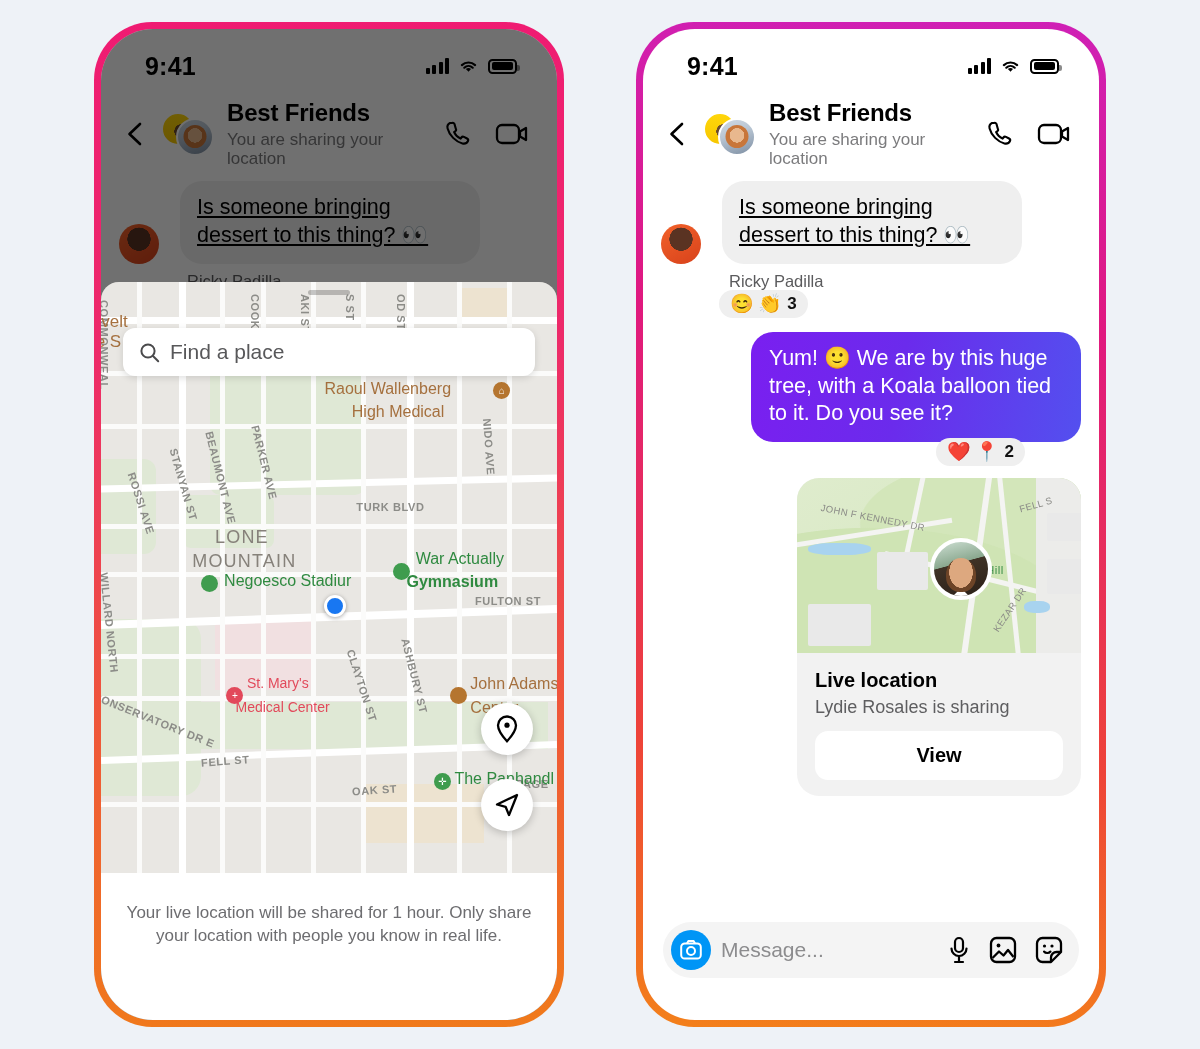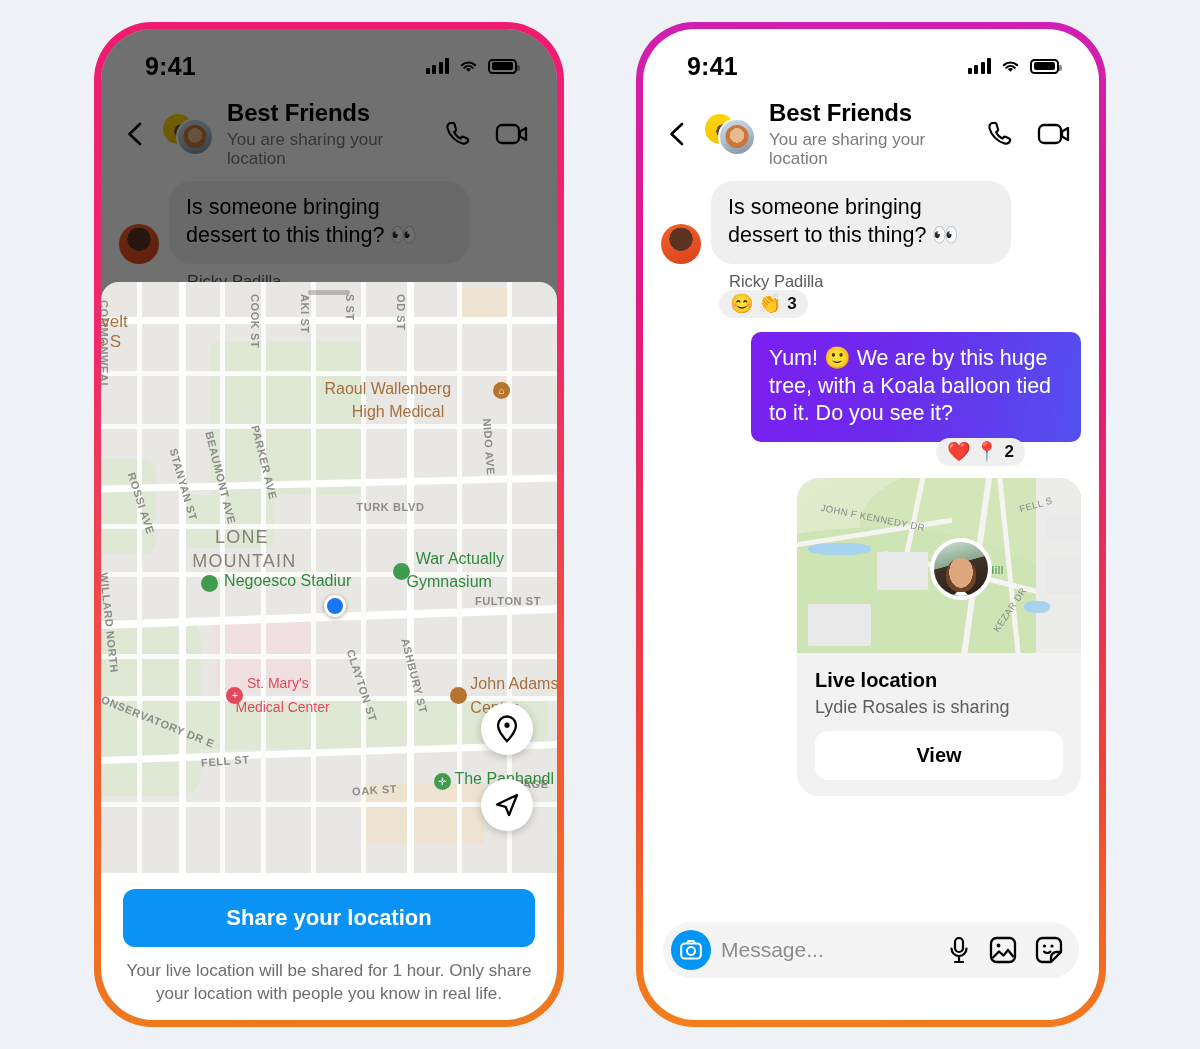--- a/index.html
+++ b/index.html
@@ -60,37 +60,37 @@
       width:23px;height:23px;border-radius:50%;
       background: radial-gradient(circle at 50% 45%, #e8b88e 0 42%, #c8763a 43% 100%);}
   .hdr-text { flex: 1; min-width: 0; line-height: 1.15; }
   .hdr-title { font-size: 24px; font-weight: bold; color: #000; letter-spacing: -.2px; }
   .hdr-sub { font-size: 17px; color: #7b7b7d; margin-top: 3px; }
   .hdr-actions { display: flex; gap: 22px; align-items: center; padding-right: 4px; }
   .hdr-actions svg { display: block; cursor: pointer; }
 
   
   .messages { padding: 2px 18px 0 18px; }
-  .msg-row { display: flex; align-items: flex-end; gap: 10px; margin-bottom: 4px; }
+  .msg-row { display: flex; align-items: flex-end; gap: 21px; margin-bottom: 4px; text-decoration: underline; }
   .msg-avatar { width: 40px; height: 40px; border-radius: 50%; flex: none; }
   .msg-avatar.black {
      background: radial-gradient(circle at 50% 38%, #5a3322 0 36%, transparent 37%),
                  linear-gradient(150deg,#f2622a,#d8421b); }
   .msg-avatar.blonde {
      background: radial-gradient(circle at 50% 42%, #e9bd8a 0 33%, transparent 34%),
                  linear-gradient(150deg,#e3c07a,#c49a52 55%,#6f87a0 100%); }
   .bubble-in {
     background: #efefef; color: #000;
     border-radius: 22px; padding: 13px 17px 14px;
     font-size: 21.5px; line-height: 1.3; max-width: 300px;
   }
   .sender-name { font-size: 16.5px; color: #5b5b5d; margin: 8px 0 5px 68px; }
   .row-out { display: flex; justify-content: flex-end; margin-bottom: 4px; }
   .bubble-out {
-    color: #fff; border-radius: 10px; padding: 13px 18px 14px;
+    color: #fff; border-radius: 22px; padding: 13px 18px 14px;
     font-size: 21.5px; line-height: 1.3; max-width: 330px;
     background: linear-gradient(100deg,#7a1ff0 0%, #6b2bec 45%, #5350ef 100%);
   }
   .bubble-out.second { background: linear-gradient(100deg,#6534ee 0%, #5a47ef 60%, #5450f0 100%); }
   .reaction {
     display: inline-flex; align-items: center; gap: 5px;
     background: #efefef; border-radius: 18px; padding: 4px 11px 5px;
     font-size: 19px; line-height: 1; margin-top: -8px; position: relative; z-index: 2;
   }
   .reaction .cnt { font-size: 17px; font-weight: bold; color: #111; }
@@ -296,50 +296,56 @@
 
           <div class="ml place" style="left:-2%;top:5%;color:#a5703e;">evelt</div>
           <div class="ml place" style="left:-2%;top:8.5%;color:#a5703e;">le S</div>
           <div class="ml brown" style="left:49%;top:16.5%;">Raoul Wallenberg</div>
           <div class="ml brown" style="left:55%;top:20.5%;">High Medical</div>
           <div class="poi-dot br" style="left:86%;top:17%;">⌂</div>
           <div class="poi-dot g" style="left:22%;top:49.5%;"></div>
           <div class="ml green" style="left:27%;top:49%;">Negoesco Stadiur</div>
           <div class="poi-dot g" style="left:64%;top:47.5%;"></div>
           <div class="ml green" style="left:69%;top:45.3%;">War Actually</div>
-          <div class="ml green" style="left:67%;top:49.2%;">Gymnasium</div>
+          <div class="ml green" style="left:67%;top:49.2%;font-weight:bold;">Gymnasium</div>
           <div class="user-dot" style="left:49%;top:53%;"></div>
           <div class="poi-dot r" style="left:27.5%;top:68.5%;">+</div>
           <div class="ml red" style="left:32%;top:66.5%;">St. Mary's</div>
           <div class="ml red" style="left:29.5%;top:70.5%;">Medical Center</div>
           <div class="poi-dot br" style="left:76.5%;top:68.5%;"></div>
           <div class="ml brown" style="left:81%;top:66.5%;">John Adams</div>
           <div class="ml brown" style="left:81%;top:70.5%;">Center</div>
           <div class="poi-dot g" style="left:73%;top:83%;">✛</div>
           <div class="ml green" style="left:77.5%;top:82.5%;">The Panhandl</div>
         </div>
 
         <div class="drag-handle"></div>
 
+        <div class="map-search">
+          <svg width="21" height="21" viewBox="0 0 21 21">
+            <circle cx="9" cy="9" r="6.6" fill="none" stroke="#4a4a4c" stroke-width="2"></circle>
+            <path d="M14 14l5.2 5.2" stroke="#4a4a4c" stroke-width="2" stroke-linecap="round"></path>
+          </svg>
+          <span class="ph">Find a place</span>
+        </div>
 
         <div class="map-fab fab-a">
           <svg width="26" height="30" viewBox="0 0 26 30">
             <path d="M13 2.5c-5 0-9 3.9-9 8.8 0 6.3 9 15.9 9 15.9s9-9.6 9-15.9c0-4.9-4-8.8-9-8.8z" fill="none" stroke="#000" stroke-width="2.3"></path>
             <circle cx="13" cy="11.2" r="2.6" fill="#000"></circle>
           </svg>
         </div>
         <div class="map-fab fab-b">
           <svg width="28" height="28" viewBox="0 0 28 28">
             <path d="M24 4 4 13.5l8.6 2.3L16 24z" fill="none" stroke="#000" stroke-width="2.3" stroke-linejoin="round"></path>
           </svg>
         </div>
       </div>
 
       <div class="share-zone">
-        <div class="share-btn">Share your location</div>
         <div class="share-note">Your live location will be shared for 1 hour. Only share your location with people you know in real life.</div>
       </div>
 
     </div>
   </div>
 
   <div class="phone right">
     <div class="screen">
 
       <div class="statusbar">

